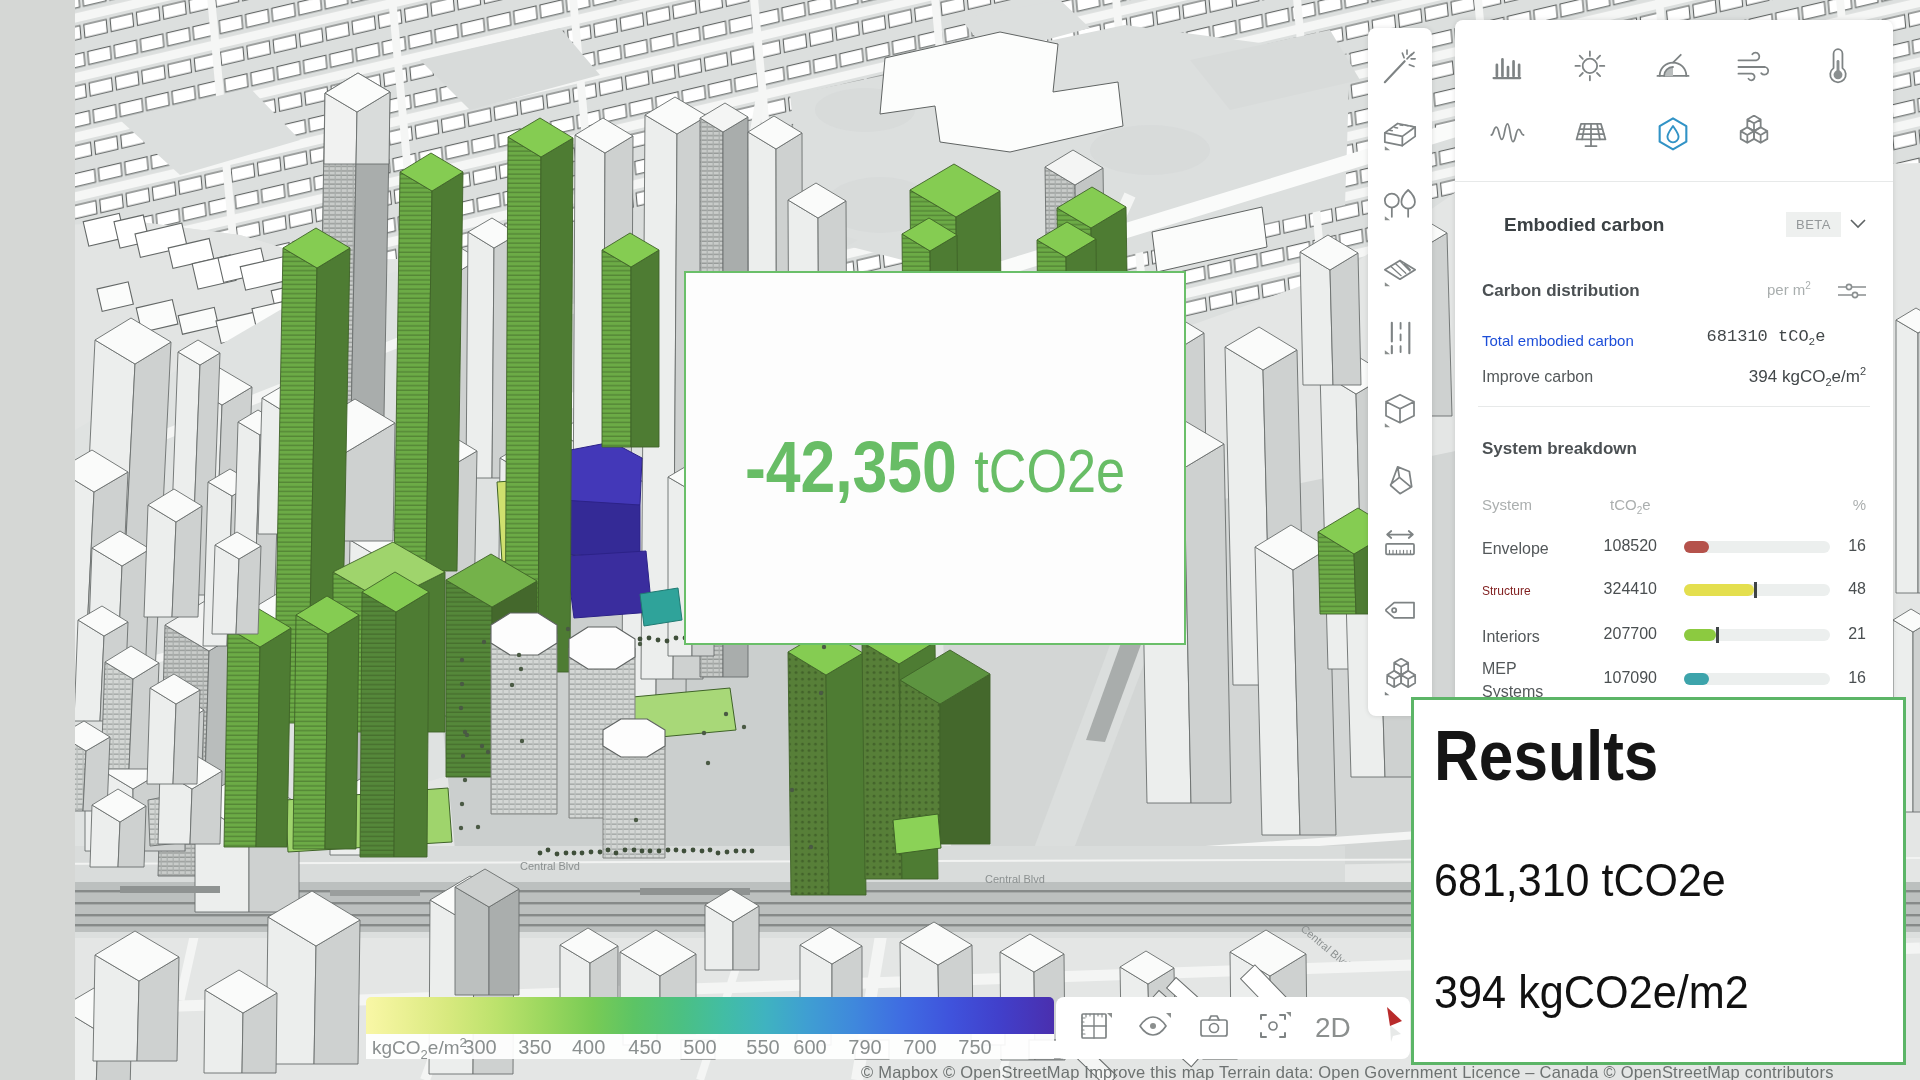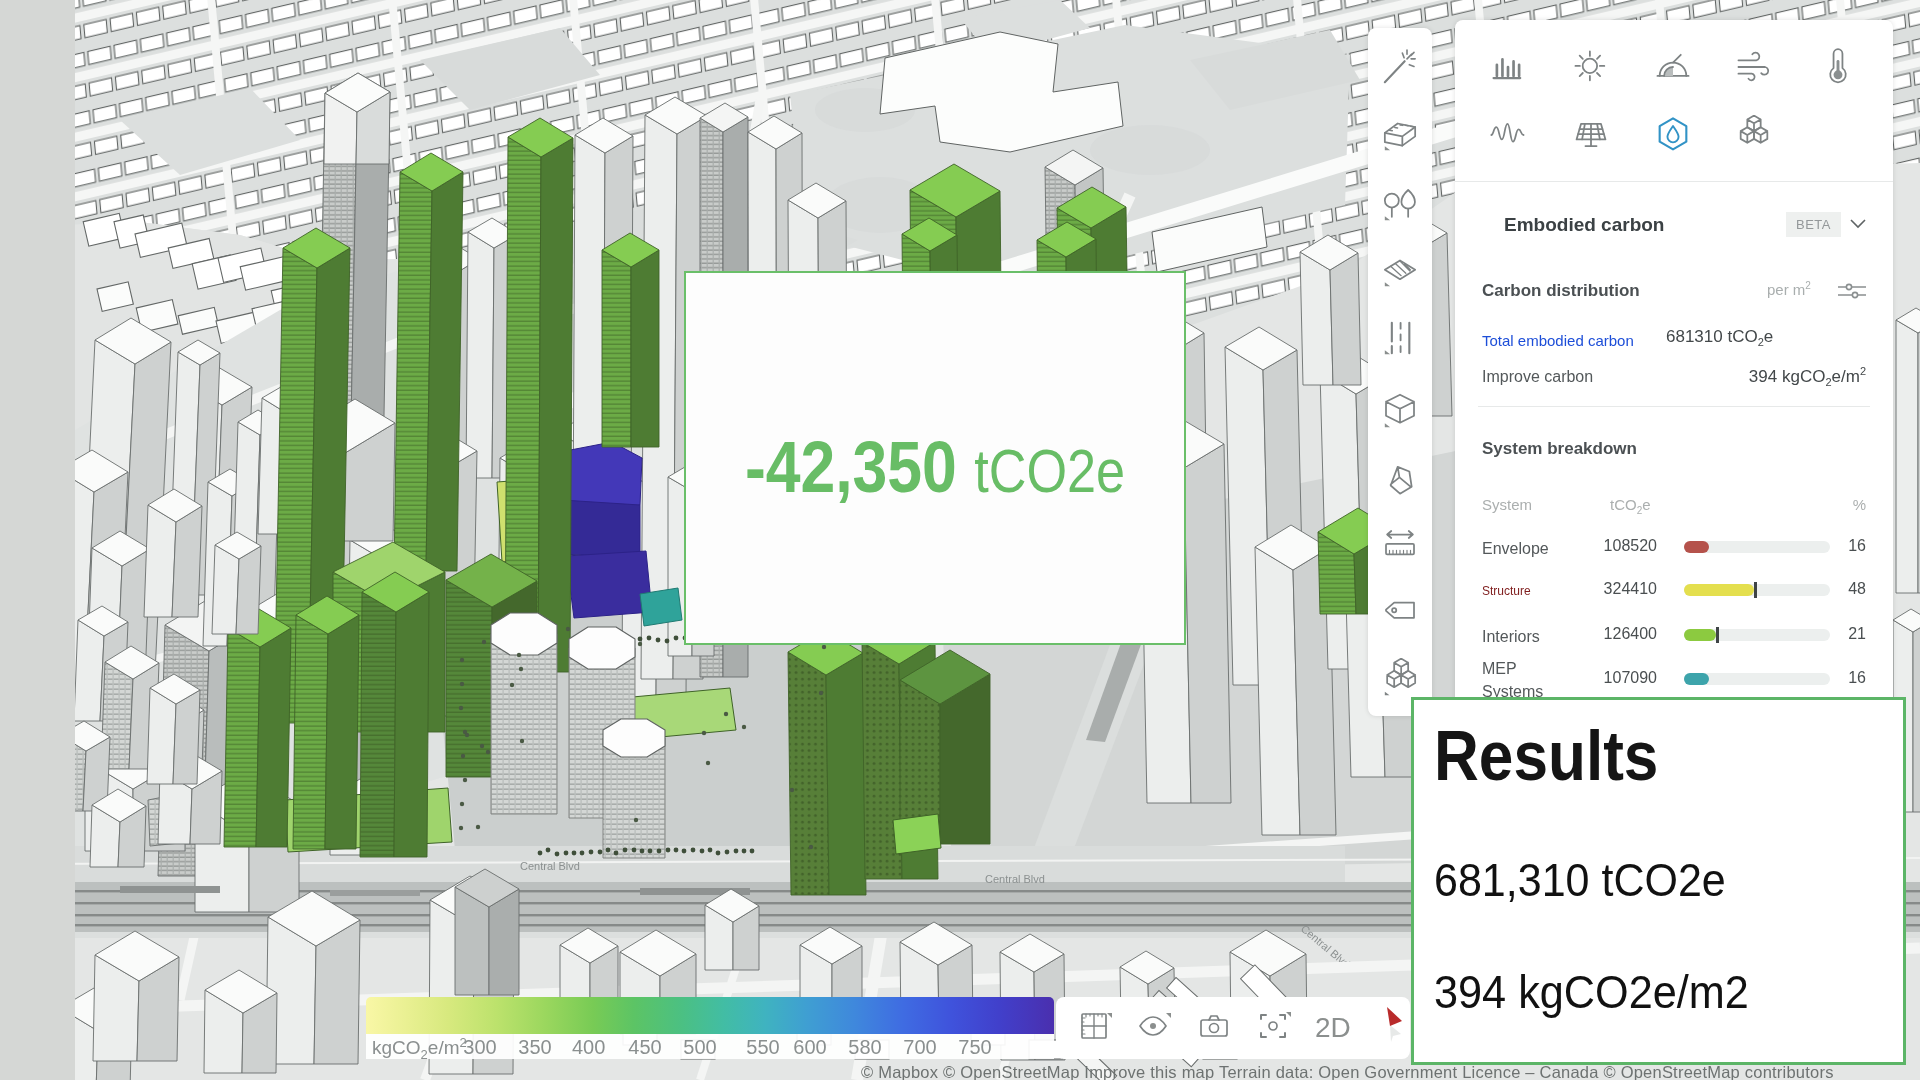--- a/index.html
+++ b/index.html
@@ -653,41 +653,41 @@
     <path d="M2 2 l7 7 7 -7"></path>
   </svg>
 <div class="abs" style="left:1482px;top:281px;font-size:17px;font-weight:bold;color:#4b5053;">Carbon distribution</div>
 <div class="abs" style="left:1767px;top:281px;font-size:15px;color:#a9aeae;">per m<sup style="font-size:10px">2</sup></div>
 <svg class="abs" style="left:1836px;top:282px" width="32" height="18" viewBox="0 0 32 18" stroke="#8a8f90" stroke-width="1.6" fill="none">
     <path d="M2 5 h8 M16 5 h14 M2 13 h14 M22 13 h8"></path>
     <circle cx="13" cy="5" r="2.6"></circle>
     <circle cx="19" cy="13" r="2.6"></circle>
   </svg>
 <div class="abs" style="left:1482px;top:332px;font-size:15px;color:#1d4ed8;">Total embodied carbon</div>
-<div class="abs" style="left:1666px;top:327px;width:200px;font-size:17px;color:#43484a;text-align:left;">681310 tCO<sub style="font-size:11px">2</sub>e</div>
+<div class="abs" style="left:1666px;top:327px;width:200px;font-size:17px;color:#43484a;text-align:center;font-family:Liberation Mono, monospace;">681310 tCO<sub style="font-size:11px">2</sub>e</div>
 <div class="abs" style="left:1482px;top:368px;font-size:16px;color:#53585a;">Improve carbon</div>
 <div class="abs" style="left:1666px;top:367px;width:200px;font-size:17px;color:#43484a;text-align:right;">394 kgCO<sub style="font-size:11px">2</sub>e/m<sup style="font-size:11px">2</sup></div>
 <div class="abs" style="left:1478px;top:406px;width:392px;height:1px;background:#e7e9e9;"></div>
 <div class="abs" style="left:1482px;top:439px;font-size:17px;font-weight:bold;color:#4b5053;">System breakdown</div>
 <div class="abs" style="left:1482px;top:496px;font-size:15px;color:#abafaf;">System</div>
 <div class="abs" style="left:1610px;top:496px;font-size:15px;color:#abafaf;">tCO<sub style="font-size:10px">2</sub>e</div>
 <div class="abs" style="left:1846px;top:496px;width:20px;font-size:15px;color:#abafaf;text-align:right;">%</div>
 <div class="abs" style="left:1482px;top:537px;font-size:16px;color:#53585a;line-height:23px;">Envelope</div>
 <div class="abs" style="left:1557px;top:537px;width:100px;font-size:16px;color:#4a4f51;text-align:right;">108520</div>
 <div class="abs" style="left:1684px;top:541px;width:146px;height:12px;background:#ecefee;border-radius:6px;"></div>
 <div class="abs" style="left:1684px;top:541px;width:25px;height:12px;background:#b5524b;border-radius:6px;"></div>
 <div class="abs" style="left:1830px;top:537px;width:36px;font-size:16px;color:#4a4f51;text-align:right;">16</div>
 <div class="abs" style="left:1482px;top:580px;font-size:12px;color:#7f1d1d;line-height:23px;">Structure</div>
 <div class="abs" style="left:1557px;top:580px;width:100px;font-size:16px;color:#4a4f51;text-align:right;">324410</div>
 <div class="abs" style="left:1684px;top:584px;width:146px;height:12px;background:#ecefee;border-radius:6px;"></div>
 <div class="abs" style="left:1684px;top:584px;width:70px;height:12px;background:#e4df4e;border-radius:6px;"></div>
 <div class="abs" style="left:1754px;top:582px;width:2.5px;height:16px;background:#3f4446;"></div>
 <div class="abs" style="left:1830px;top:580px;width:36px;font-size:16px;color:#4a4f51;text-align:right;">48</div>
 <div class="abs" style="left:1482px;top:625px;font-size:16px;color:#53585a;line-height:23px;">Interiors</div>
-<div class="abs" style="left:1557px;top:625px;width:100px;font-size:16px;color:#4a4f51;text-align:right;">126400</div>
+<div class="abs" style="left:1557px;top:625px;width:100px;font-size:16px;color:#4a4f51;text-align:right;">207700</div>
 <div class="abs" style="left:1684px;top:629px;width:146px;height:12px;background:#ecefee;border-radius:6px;"></div>
 <div class="abs" style="left:1684px;top:629px;width:32px;height:12px;background:#8cca40;border-radius:6px;"></div>
 <div class="abs" style="left:1716px;top:627px;width:2.5px;height:16px;background:#3f4446;"></div>
 <div class="abs" style="left:1830px;top:625px;width:36px;font-size:16px;color:#4a4f51;text-align:right;">21</div>
 <div class="abs" style="left:1482px;top:657px;font-size:16px;color:#53585a;line-height:23px;">MEP<br>Systems</div>
 <div class="abs" style="left:1557px;top:669px;width:100px;font-size:16px;color:#4a4f51;text-align:right;">107090</div>
 <div class="abs" style="left:1684px;top:673px;width:146px;height:12px;background:#ecefee;border-radius:6px;"></div>
 <div class="abs" style="left:1684px;top:673px;width:25px;height:12px;background:#3da4ab;border-radius:6px;"></div>
 <div class="abs" style="left:1830px;top:669px;width:36px;font-size:16px;color:#4a4f51;text-align:right;">16</div>
 <div class="abs" style="left:684px;top:271px;width:502px;height:374px;background:#fdfdfd;border:2px solid #6abf69;"></div>
@@ -695,21 +695,21 @@
 <div class="abs" style="left:366px;top:997px;width:688px;height:37px;border-radius:5px 5px 0 0;background:linear-gradient(90deg,#f9f7a6 0%,#e9f092 6%,#d7e97e 12%,#bce26c 19%,#9bd75e 26%,#78cb55 33%,#5cc465 39%,#4bc083 46%,#42bda4 52%,#3fb3c0 58%,#3f9fd2 64%,#3f88dc 71%,#3f6ce2 78%,#3f53dc 85%,#4140cb 92%,#4a2fae 100%);"></div>
 <div class="abs" style="left:366px;top:1034px;width:688px;height:25px;background:rgba(255,255,255,.93);"></div>
 <div class="abs" style="left:372px;top:1037px;font-size:19px;color:#8a8f8f;">kgCO<sub style="font-size:13px">2</sub>e/m<sup style="font-size:13px">2</sup></div>
 <div class="abs" style="left:462px;top:1036px;width:36px;text-align:center;font-size:20px;color:#8a8f8f;">300</div>
 <div class="abs" style="left:517px;top:1036px;width:36px;text-align:center;font-size:20px;color:#8a8f8f;">350</div>
 <div class="abs" style="left:572px;top:1036px;width:36px;text-align:left;font-size:20px;color:#8a8f8f;">400</div>
 <div class="abs" style="left:627px;top:1036px;width:36px;text-align:center;font-size:20px;color:#8a8f8f;">450</div>
 <div class="abs" style="left:682px;top:1036px;width:36px;text-align:center;font-size:20px;color:#8a8f8f;">500</div>
 <div class="abs" style="left:737px;top:1036px;width:36px;text-align:center;font-size:20px;color:#8a8f8f;margin-left:8px;">550</div>
 <div class="abs" style="left:792px;top:1036px;width:36px;text-align:center;font-size:20px;color:#8a8f8f;">600</div>
-<div class="abs" style="left:847px;top:1036px;width:36px;text-align:center;font-size:20px;color:#8a8f8f;">580</div>
+<div class="abs" style="left:847px;top:1036px;width:36px;text-align:center;font-size:20px;color:#8a8f8f;">790</div>
 <div class="abs" style="left:902px;top:1036px;width:36px;text-align:center;font-size:20px;color:#8a8f8f;">700</div>
 <div class="abs" style="left:957px;top:1036px;width:36px;text-align:center;font-size:20px;color:#8a8f8f;">750</div>
 <div class="abs" style="left:1056px;top:997px;width:354px;height:62px;background:#fff;border-radius:8px;"></div>
 <svg class="abs" style="left:1077px;top:1009px" width="35" height="34" viewBox="0 0 35 34" fill="none" stroke="#7e8384" stroke-width="1.7" stroke-linecap="round" stroke-linejoin="round">
     <rect x="5" y="5" width="24" height="24" rx="1"></rect>
     <path d="M5 17 h24 M17 5 v24" stroke-width="1.4"></path>
     <path d="M5 9 h3 M5 13 h2 M5 21 h2 M5 25 h3 M9 5 v3 M13 5 v2 M21 5 v2 M25 5 v3" stroke-width="1.1"></path>
     <path d="M30 4 l5 0 0 5 z" fill="#8b8f8e" stroke="none"></path>
   </svg>
 <svg class="abs" style="left:1136px;top:1009px" width="35" height="34" viewBox="0 0 35 34" fill="none" stroke="#7e8384" stroke-width="1.7" stroke-linecap="round" stroke-linejoin="round">

